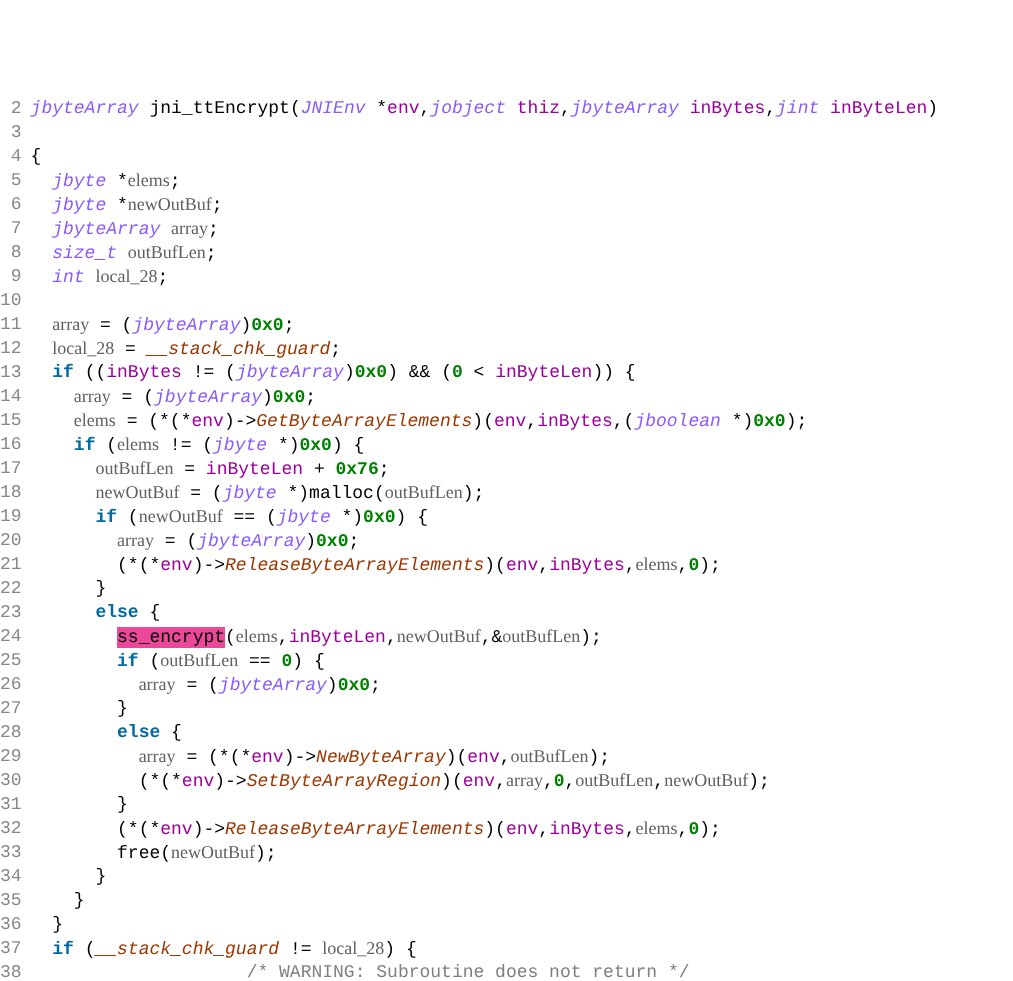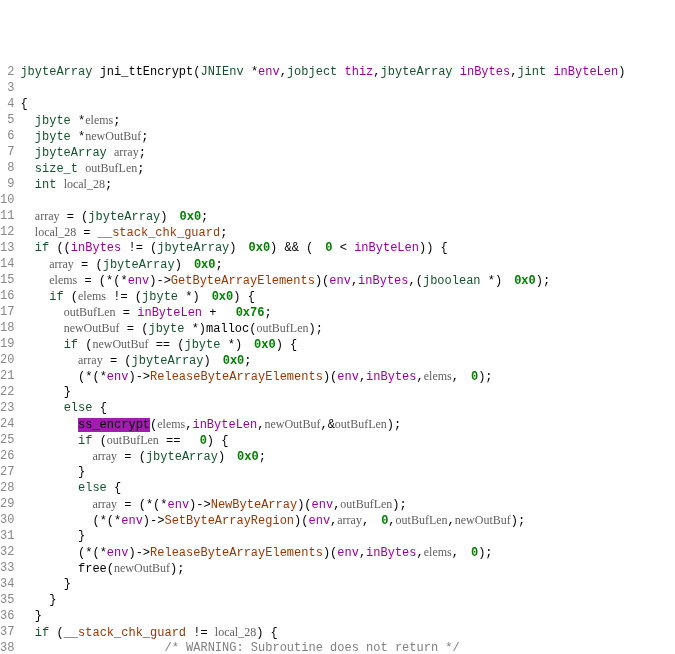--- a/index.html
+++ b/index.html
@@ -15,28 +15,28 @@
     .gutter {
       color: #888888;
       text-align: right;
       padding-right: 6px;
       user-select: none;
       min-width: 20px;
     }
     .gutter div { height: 16px; }
     .code { flex: 1; }
     .code .line { height: 16px; }
-    .kw { color: #14532d; }
-    .type { color: #14532d; }
+    .kw { color: #0369a1; font-weight: bold; }
+    .type { color: #8b5cf6; font-style: italic; }
     .param { color: #9b009b; }
     .var { color: #606060; font-family: Liberation Serif, serif; }
-    .num { color: #008000; font-weight: bold; margin-left: 12px; }
-    .field { color: #9a3600; }
+    .num { color: #008000; font-weight: bold; }
+    .field { color: #9a3600; font-style: italic; }
     .func { color: #000000; }
-    .hl { background: #a21caf; color: #000000; }
+    .hl { background: #ec4899; color: #000000; }
     .comment { color: #808080; margin-top: 20px; }
     .punct { color: #000000; }
     .op { color: #000000; }
   </style>
 </head>
 <body>
 
 
 
 <div class="editor">

